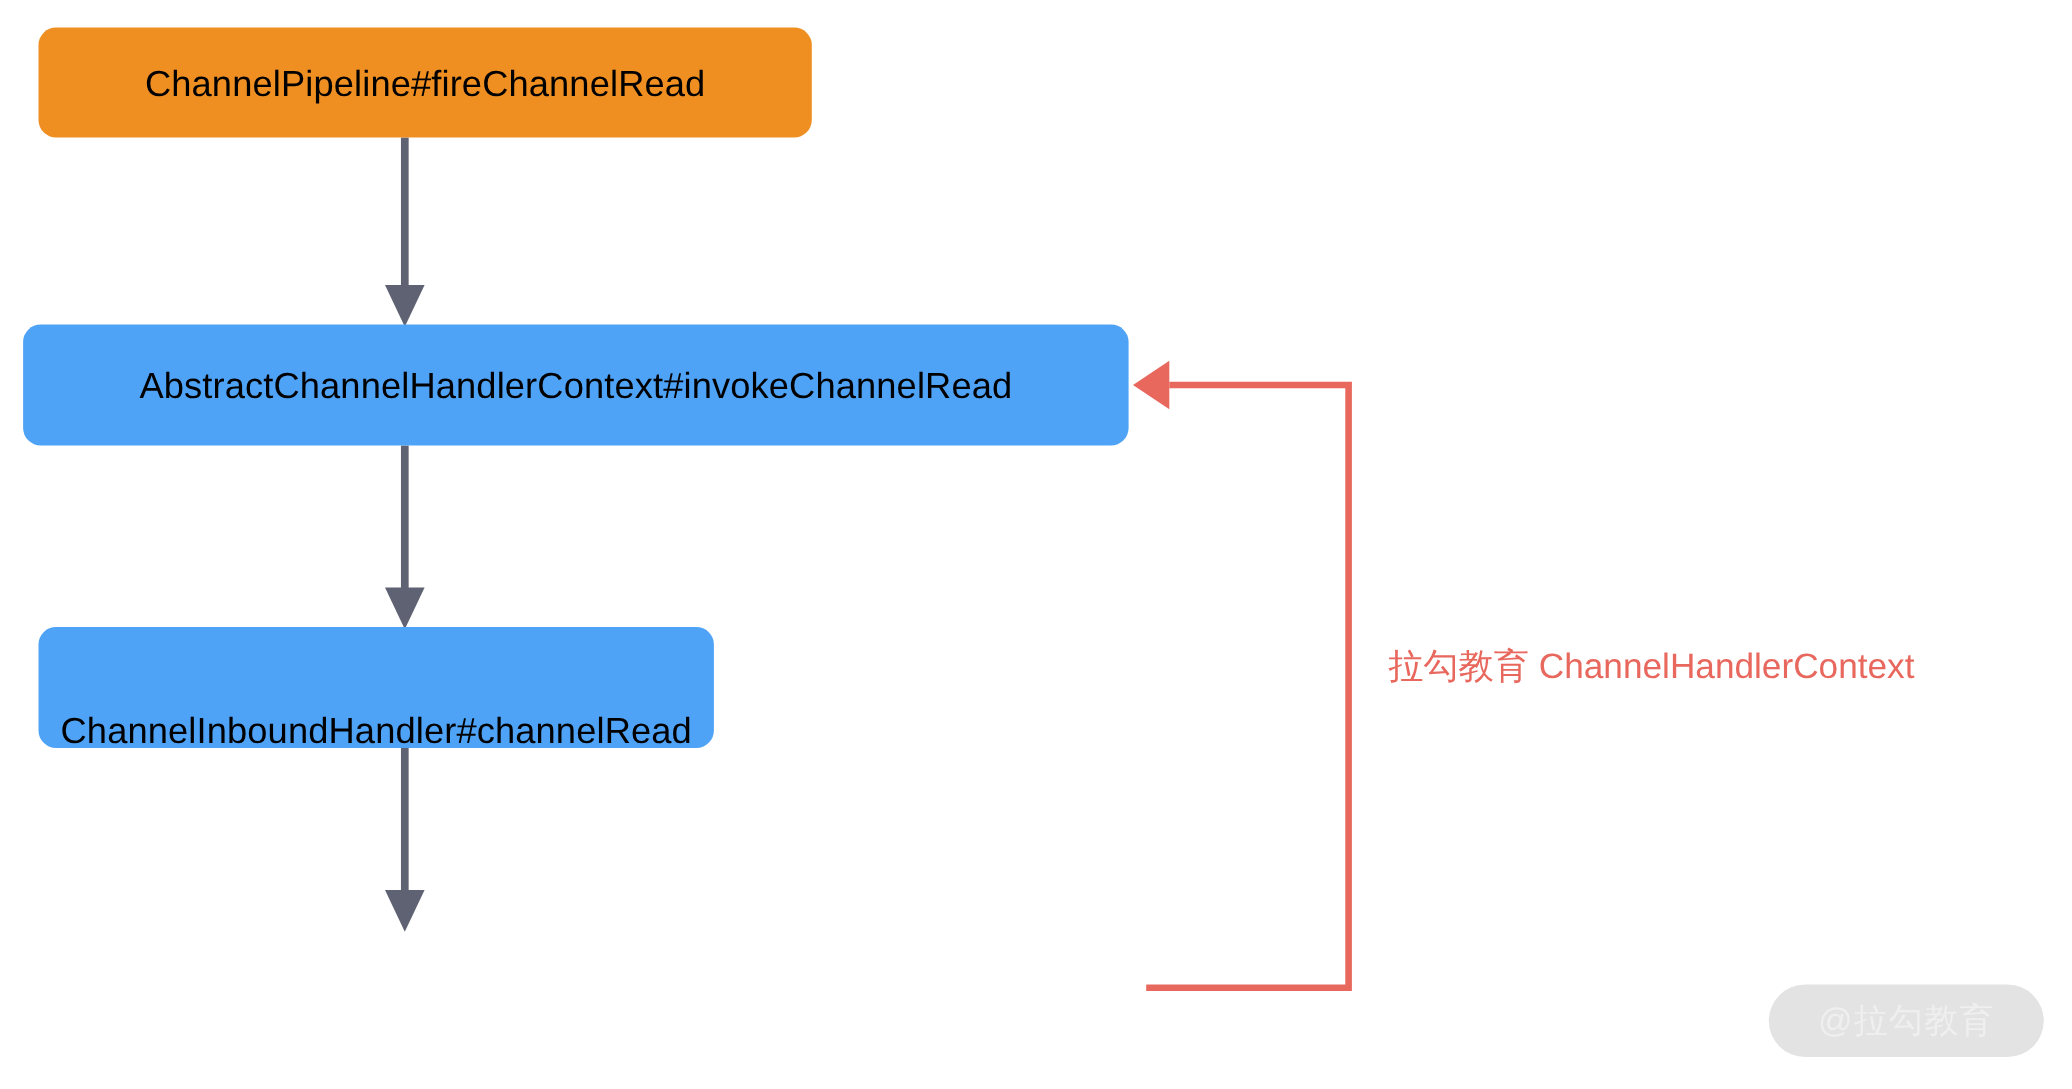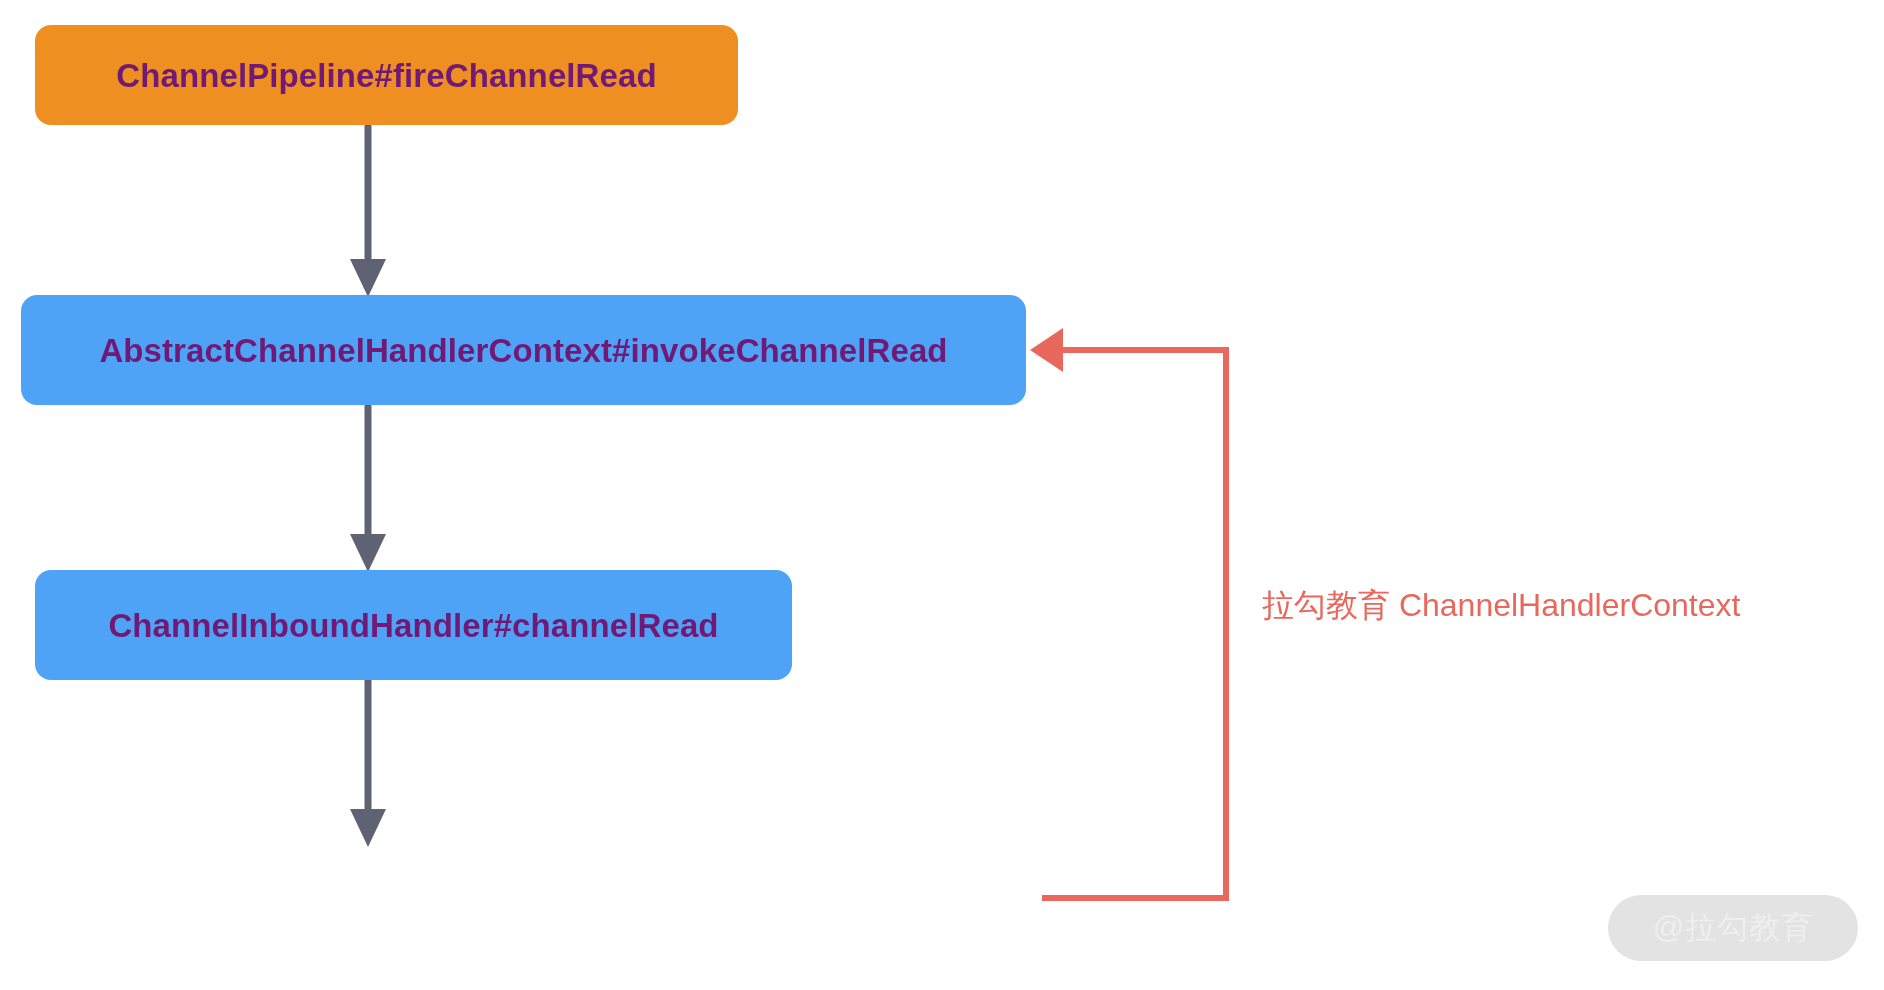--- a/index.html
+++ b/index.html
@@ -25,39 +25,39 @@
   }
 
   
   .node {
     position: absolute;
     display: flex;
     align-items: center;
     justify-content: center;
     box-sizing: border-box;
     border-radius: 16px;
-    color: #701a75;
+    color: #000000;
     font-size: 33px;
-    font-weight: 700;
+    font-weight: 400;
     letter-spacing: 0.1px;
     line-height: 1;
     white-space: nowrap;
     user-select: none;
   }
   .node-orange { background: #ef8f22; }
   .node-blue   { background: #4fa3f7; }
 
   #node-fire-channel-read {
     left: 35px; top: 25px; width: 703px; height: 100px;
   }
   #node-invoke-channel-read {
     left: 21px; top: 295px; width: 1005px; height: 110px;
   }
   #node-channel-read {
-    left: 35px; top: 570px; width: 757px; height: 110px;
+    left: 35px; top: 570px; width: 614px; height: 110px; align-items: flex-end;
   }
   #node-find-context-inbound {
     left: 35px; top: 845px; width: 1007px; height: 110px;
   }
 
   
   #connector-layer {
     position: absolute;
     left: 0; top: 0;
     width: 1884px; height: 990px;

